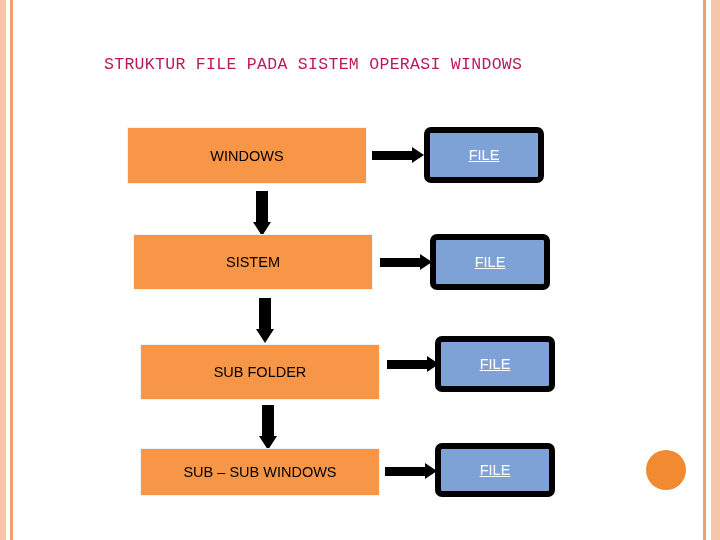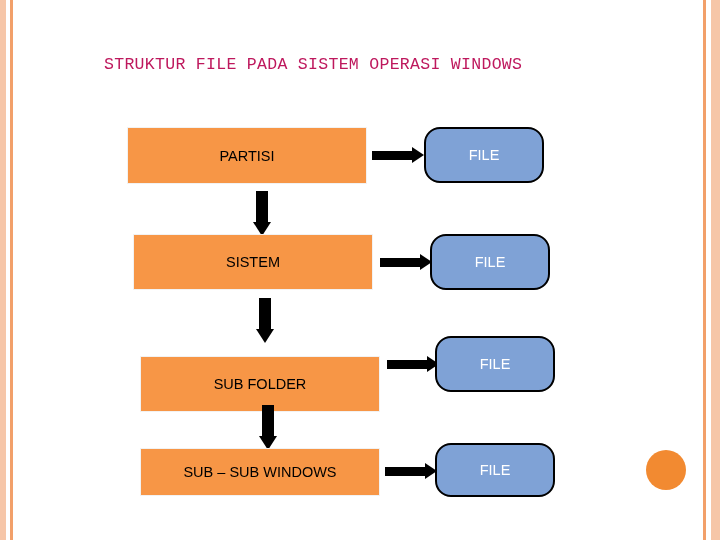--- a/index.html
+++ b/index.html
@@ -105,23 +105,24 @@
   }
 
   .node.orange {
     background: #f79646;
     border: 1px solid #f2f2f2;
     color: #000000;
   }
 
   .node.blue {
     background: #7fa2d6;
-    border: 2px solid #000000;
-    border-radius: 16px;
+    border: 6px solid #000000;
+    border-radius: 7px;
     color: #ffffff;
+    text-decoration: underline;
   }
 
   
   .arrow-down {
     position: absolute;
     width: 18px;
   }
   .arrow-down .shaft {
     position: absolute;
     left: 3px;
@@ -173,21 +174,21 @@
   <div class="right-bar-b"></div>
   <div class="right-bar-c"></div>
   <div class="top-rule"></div>
   <div class="bottom-rule"></div>
 
   <div class="corner-dot"></div>
 
   <div class="title">STRUKTUR FILE PADA SISTEM OPERASI WINDOWS</div>
 
   <div class="node orange" style="left:127px; top:127px; width:240px; height:57px;">
-    <span>PARTISI</span>
+    <span>WINDOWS</span>
   </div>
 
   <div class="arrow-right" style="left:372px; top:147px; width:52px;">
     <div class="shaft" style="width:40px;"></div>
     <div class="head" style="left:40px;"></div>
   </div>
 
   <div class="node blue" style="left:424px; top:127px; width:120px; height:56px;">
     <span>FILE</span>
   </div>
@@ -208,21 +209,21 @@
 
   <div class="node blue" style="left:430px; top:234px; width:120px; height:56px;">
     <span>FILE</span>
   </div>
 
   <div class="arrow-down" style="left:256px; top:298px; height:45px;">
     <div class="shaft" style="height:31px;"></div>
     <div class="head" style="top:31px;"></div>
   </div>
 
-  <div class="node orange" style="left:140px; top:356px; width:240px; height:56px;">
+  <div class="node orange" style="left:140px; top:344px; width:240px; height:56px;">
     <span>SUB FOLDER</span>
   </div>
 
   <div class="arrow-right" style="left:387px; top:356px; width:52px;">
     <div class="shaft" style="width:40px;"></div>
     <div class="head" style="left:40px;"></div>
   </div>
 
   <div class="node blue" style="left:435px; top:336px; width:120px; height:56px;">
     <span>FILE</span>

